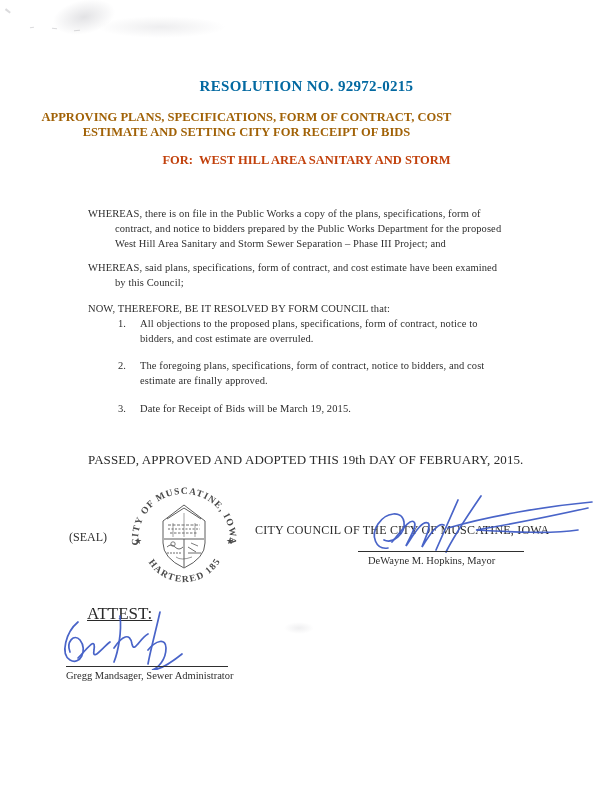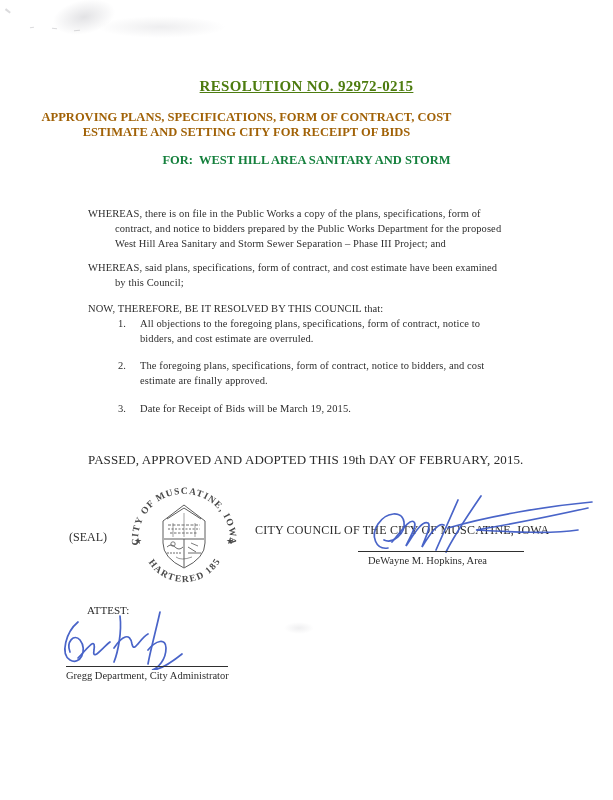--- a/index.html
+++ b/index.html
@@ -8,50 +8,50 @@
     width:613px;height:800px;
     background:#ffffff;
     font-family:"Liberation Serif","DejaVu Serif",serif;
     color:#2b2b2b;
     overflow:hidden;
     margin:0 auto;
   }
   .abs{position:absolute;}
   .title{
     top:78px;left:0;width:613px;text-align:center;
-    font-size:15px;font-weight:bold;letter-spacing:.3px;color:#4d7c0f;text-decoration:underline;
+    font-size:15px;font-weight:bold;letter-spacing:.3px;color:#0369a1;
   }
   .heading{
     top:110px;left:0;width:493px;text-align:center;
     font-size:12.5px;font-weight:bold;line-height:15px;color:#a16207;
   }
   .subject{
     top:153px;left:0;width:613px;text-align:center;
-    font-size:12.5px;font-weight:bold;line-height:15px;color:#15803d;
+    font-size:12.5px;font-weight:bold;line-height:15px;color:#c2410c;
   }
   .subject div, .heading div{white-space:pre;}
   .body-par{
     font-size:10.5px;line-height:15px;letter-spacing:.1px;color:#2e2e2e;
   }
   .hang{padding-left:27px;text-indent:-27px;}
   .w1{top:195px;left:88px;width:394px;}
   .w2{top:249px;left:88px;width:394px;}
   .resolved{top:290px;left:88px;width:460px;}
   .res-item{left:118px;display:flex;}
   .res-item .num{width:22px;flex:0 0 22px;}
   .res-item .itext{width:358px;}
   .i1{top:316px;}
   .i2{top:358px;}
   .i3{top:401px;}
   .notice{top:426px;left:0;width:592px;text-align:center;font-size:10.5px;color:#2e2e2e;}
   .passed{top:452px;left:88px;font-size:13px;letter-spacing:.1px;color:#2a2a2a;}
   .council{top:487px;left:255px;font-size:12px;letter-spacing:.2px;color:#2a2a2a;margin-top:36px;}
   .seal-label{top:530px;left:69px;font-size:12px;color:#2e2e2e;}
   .seal-svg{left:127px;top:483px;width:114px;height:114px;filter:blur(.2px);}
-  .attest-label{top:604px;left:87px;font-size:11px;color:#2a2a2a;}
+  .attest-label{top:604px;left:87px;font-size:17px;color:#2a2a2a;text-decoration:underline;}
   .sig-svg{pointer-events:none;}
   .mayor-sig{left:348px;top:492px;width:252px;height:62px;}
   .mayor-line{left:358px;top:551px;width:166px;border-top:1.2px solid #2f2f2f;height:0;}
   .mayor-name{left:368px;top:555px;font-size:10.5px;color:#2e2e2e;}
   .attest-sig{left:56px;top:610px;width:205px;height:60px;}
   .attest-line{left:66px;top:666px;width:162px;border-top:1.2px solid #2f2f2f;height:0;}
   .attest-name{left:66px;top:670px;font-size:10.5px;color:#2e2e2e;}
   .smudge{background:radial-gradient(ellipse at center,rgba(160,160,168,.30),rgba(255,255,255,0) 70%);}
   .sm1{left:52px;top:0px;width:64px;height:34px;transform:rotate(-12deg);}
   .sm2{left:96px;top:16px;width:130px;height:22px;opacity:.6;}
@@ -82,25 +82,25 @@
     <div>ESTIMATE AND SETTING CITY FOR RECEIPT OF BIDS</div>
   </div>
 
   <div class="abs subject">
     <div>FOR:  WEST HILL AREA SANITARY AND STORM</div>
   </div>
 
   <p class="abs body-par hang w2">WHEREAS, said plans, specifications, form of contract, and cost estimate have been examined by this Council;</p>
   <p class="abs body-par hang w1">WHEREAS, there is on file in the Public Works a copy of the plans, specifications, form of contract, and notice to bidders prepared by the Public Works Department for the proposed West Hill Area Sanitary and Storm Sewer Separation – Phase III Project; and</p>
 
-  <p class="abs body-par resolved">NOW, THEREFORE, BE IT RESOLVED BY THIS COUNCIL that:</p>
+  <p class="abs body-par resolved">NOW, THEREFORE, BE IT RESOLVED BY FORM COUNCIL that:</p>
 
   <div class="abs body-par res-item i1">
     <div class="num">1.</div>
-    <div class="itext">All objections to the foregoing plans, specifications, form of contract, notice to bidders, and cost estimate are overruled.</div>
+    <div class="itext">All objections to the proposed plans, specifications, form of contract, notice to bidders, and cost estimate are overruled.</div>
   </div>
   <div class="abs body-par res-item i2">
     <div class="num">2.</div>
     <div class="itext">The foregoing plans, specifications, form of contract, notice to bidders, and cost estimate are finally approved.</div>
   </div>
   <div class="abs body-par res-item i3">
     <div class="num">3.</div>
     <div class="itext">Date for Receipt of Bids will be March 19, 2015.</div>
   </div>
 
@@ -148,30 +148,30 @@
     <g fill="none" stroke="#3a57c4" stroke-width="1.7" stroke-linecap="round" opacity=".92">
       <path d="M 40,56 C 28,58 22,44 30,32 C 38,20 54,18 56,30 C 58,42 44,52 36,48"></path>
       <path d="M 44,50 C 54,38 62,26 66,30 C 70,34 60,48 58,54 C 66,42 74,28 80,31 C 84,34 76,48 74,55 C 82,42 90,30 96,33"></path>
       <path d="M 110,8 C 104,22 94,44 88,58"></path>
       <path d="M 133,4 C 122,20 106,44 98,60"></path>
       <path d="M 100,36 C 140,24 200,14 244,10"></path>
       <path d="M 240,16 C 204,24 164,32 128,38 C 164,40 204,42 230,38"></path>
     </g>
   </svg>
   <div class="abs mayor-line"></div>
-  <div class="abs mayor-name">DeWayne M. Hopkins, Area</div>
+  <div class="abs mayor-name">DeWayne M. Hopkins, Mayor</div>
 
   <div class="abs attest-label">ATTEST:</div>
 
   <svg class="abs sig-svg attest-sig" viewBox="0 0 205 60">
     <g fill="none" stroke="#3a57c4" stroke-width="1.7" stroke-linecap="round" opacity=".92">
       <path d="M 22,12 C 10,22 4,44 14,50 C 24,56 32,40 24,30 C 18,23 10,32 14,42"></path>
       <path d="M 22,48 C 32,38 40,26 38,40 C 36,52 46,38 54,32"></path>
       <path d="M 64,6 C 66,22 62,42 58,52"></path>
       <path d="M 58,38 C 66,26 74,22 76,34 C 78,44 84,28 92,24"></path>
       <path d="M 104,2 C 100,20 94,42 92,54"></path>
       <path d="M 92,40 C 100,30 110,28 110,38 C 110,50 102,58 96,60 C 104,60 116,52 126,44"></path>
     </g>
   </svg>
   <div class="abs attest-line"></div>
-  <div class="abs attest-name">Gregg Department, City Administrator</div>
+  <div class="abs attest-name">Gregg Mandsager, Sewer Administrator</div>
 
 </div>
 
 </body></html>

